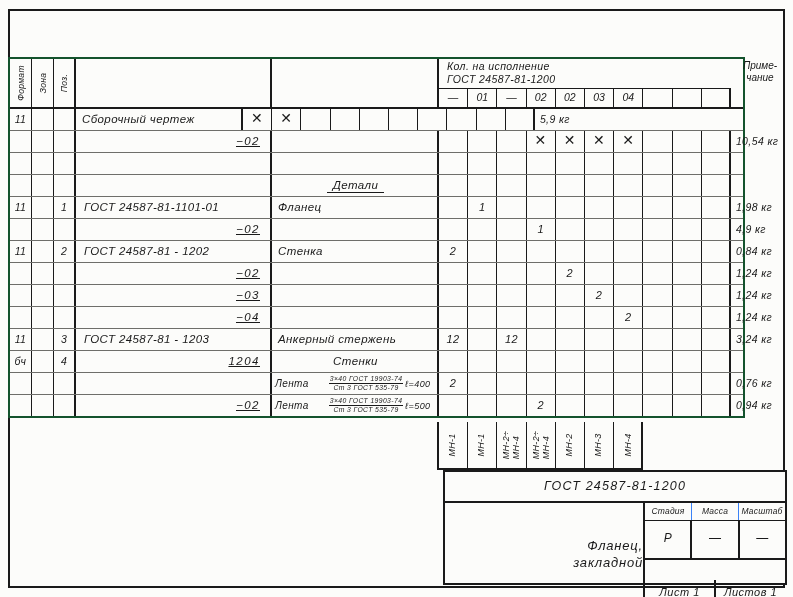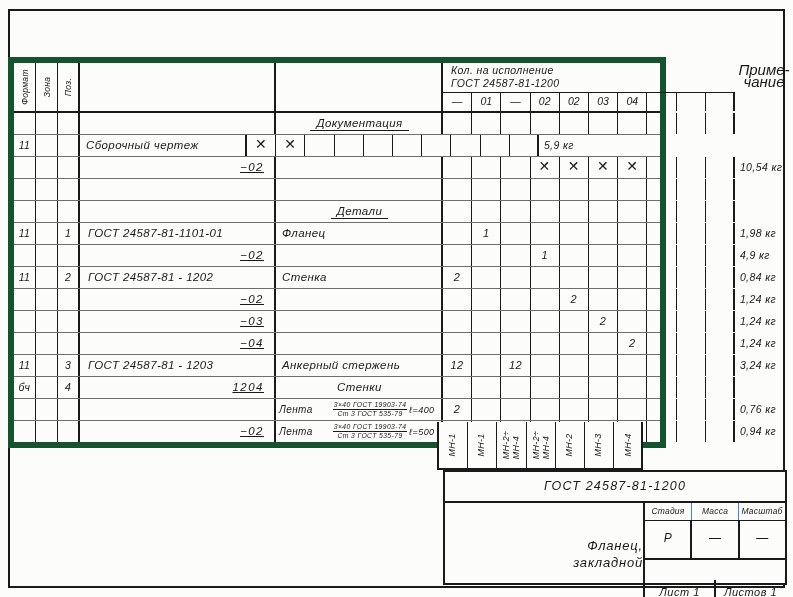--- a/index.html
+++ b/index.html
@@ -1,35 +1,35 @@
 <!DOCTYPE html>
 <html><head>
 <meta charset="utf-8">
 <style>
   html,body{margin:0;padding:0;background:#e8e8e6;}
   .page{position:relative;width:793px;height:597px;background:#fcfcfa;color:#1a1a1a;
         font-family:"Liberation Sans",sans-serif;font-style:italic;overflow:hidden;}
   .frame{position:absolute;left:8px;top:9px;width:777px;height:579px;border:2px solid #1a1a1a;box-sizing:border-box;}
 
   
-  .spec{position:absolute;left:8px;top:57px;width:658px;border:6px solid #14532d;box-sizing:border-box;background:#fcfcfa;}
+  .spec{position:absolute;left:8px;top:57px;width:737px;border:2px solid #14532d;box-sizing:border-box;background:#fcfcfa;}
   .thead{display:flex;height:48px;border-bottom:2px solid #1a1a1a;}
   .vwrap{position:relative;width:22px;border-right:1px solid #1a1a1a;box-sizing:border-box;flex:none;}
   .vwrap.hv{border-right:2px solid #1a1a1a;}
   .vwrap span{position:absolute;left:50%;top:50%;transform:translate(-50%,-50%) rotate(-90deg);
               white-space:nowrap;font-size:8.5px;letter-spacing:.3px;}
   .dhead{width:196px;border-right:2px solid #1a1a1a;box-sizing:border-box;flex:none;}
   .nhead{width:167px;border-right:2px solid #1a1a1a;box-sizing:border-box;flex:none;}
   .qhead{width:292px;flex:none;display:flex;flex-direction:column;box-sizing:border-box;}
   .qtitle{height:29px;border-bottom:1px solid #1a1a1a;padding:1px 0 0 8px;font-size:10.5px;line-height:13px;letter-spacing:.4px;}
   .qcols{display:flex;height:18px;}
   .qcols .qc{flex:none;width:29.2px;border-right:1px solid #1a1a1a;box-sizing:border-box;
              text-align:center;font-size:10.5px;line-height:17px;}
   .qcols .qc:last-child{border-right:2px solid #1a1a1a;}
-  .notehead{width:58px;flex:none;text-align:center;font-size:15px;line-height:12px;padding-top:1px;box-sizing:border-box;}
+  .notehead{width:58px;flex:none;text-align:center;font-size:10px;line-height:12px;padding-top:1px;box-sizing:border-box;}
 
   .tbody{}
   .trow{display:flex;height:21px;border-bottom:1px solid #6e6e6a;}
   .trow:last-child{border-bottom:none;}
   .c{box-sizing:border-box;flex:none;overflow:hidden;white-space:nowrap;font-size:11.5px;line-height:20px;letter-spacing:.4px;}
   .cf{width:22px;border-right:1px solid #1a1a1a;text-align:center;font-size:10.5px;}
   .cz{width:22px;border-right:1px solid #1a1a1a;}
   .cp{width:22px;border-right:2px solid #1a1a1a;text-align:center;font-size:10.5px;}
   .cd{width:196px;border-right:2px solid #1a1a1a;padding:0 10px 0 8px;}
   .cd.ar{text-align:right;letter-spacing:1.5px;text-decoration:underline;}
@@ -116,38 +116,20 @@
             <div class="qc"></div>
           </div>
       </div>
       <div class="notehead">
         <div>Приме-</div>
         <div>чание</div>
       </div>
     </div>
     <div class="tbody">
         <div class="trow">
-          <div class="c cf"></div>
-          <div class="c cz"></div>
-          <div class="c cp"></div>
-          <div class="c cd"></div>
-          <div class="c cn ac"><span class="ul">Документация</span></div>
-          <div class="c cq"></div>
-          <div class="c cq"></div>
-          <div class="c cq"></div>
-          <div class="c cq"></div>
-          <div class="c cq"></div>
-          <div class="c cq"></div>
-          <div class="c cq"></div>
-          <div class="c cq"></div>
-          <div class="c cq"></div>
-          <div class="c cq"></div>
-          <div class="c cnote"></div>
-        </div>
-        <div class="trow">
           <div class="c cf">11</div>
           <div class="c cz"></div>
           <div class="c cp"></div>
           <div class="c cn">Сборочный чертеж</div>
           <div class="c cq x">✕</div>
           <div class="c cq x">✕</div>
           <div class="c cq"></div>
           <div class="c cq"></div>
           <div class="c cq"></div>
           <div class="c cq"></div>

